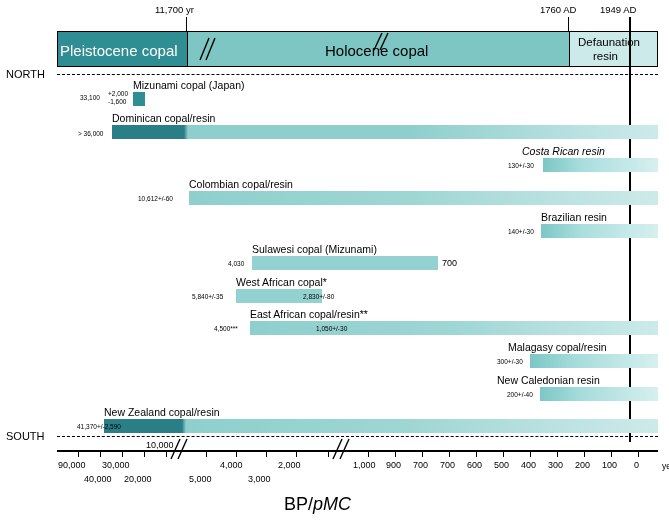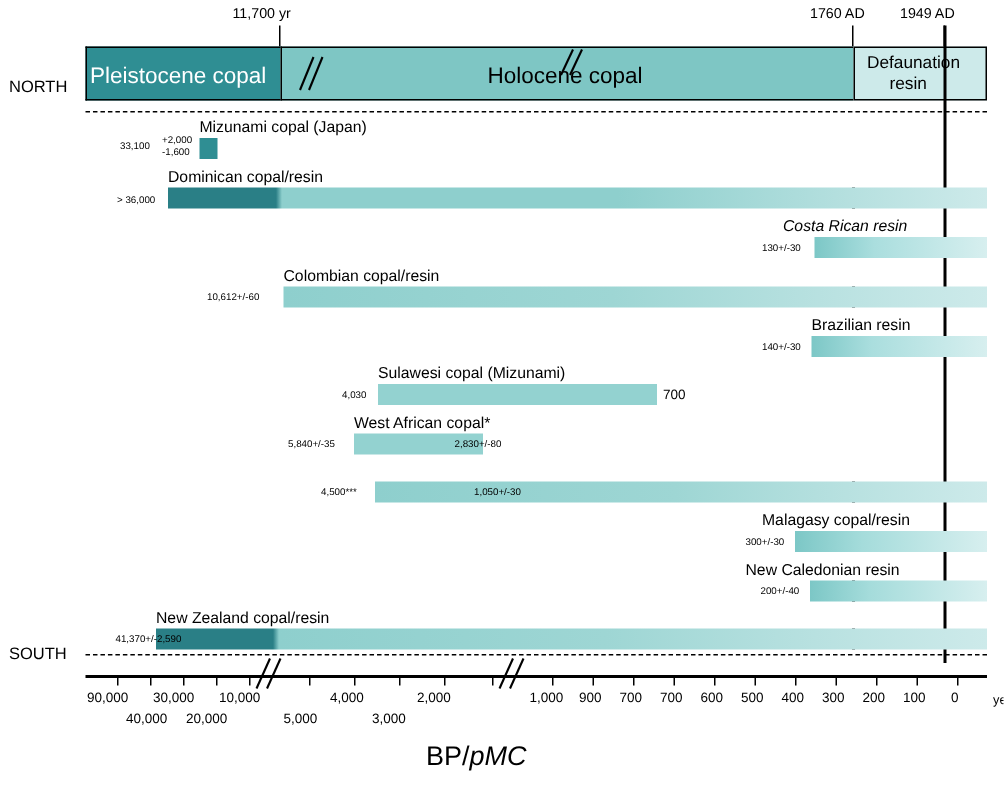--- a/index.html
+++ b/index.html
@@ -48,21 +48,21 @@
         <line x1="10" y1="24" x2="19" y2="2" stroke="#000" stroke-width="1.4"></line>
       </svg>
   </div>
   <div class="abs" style="left:371px;top:32px;">
     <svg width="20" height="20" viewBox="0 0 20 20">
         <line x1="3" y1="18" x2="11" y2="1" stroke="#000" stroke-width="1.4"></line>
         <line x1="9" y1="18" x2="17" y2="1" stroke="#000" stroke-width="1.4"></line>
       </svg>
   </div>
 
-  <div class="side" style="left:6px;top:52px;">NORTH</div>
+  <div class="side" style="left:6px;top:68px;">NORTH</div>
   <div class="side" style="left:6px;top:430px;">SOUTH</div>
 
   <div class="dash" style="left:57px;top:74px;width:601px;"></div>
 
   <div class="dash" style="left:57px;top:436px;width:601px;"></div>
 
   <div class="vline" style="left:629px;top:17px;width:1.6px;height:425px;"></div>
 
   <div class="vline" style="left:568px;top:158px;width:1.6px;height:14px;"></div>
   <div class="vline" style="left:568px;top:125px;width:1.6px;height:14px;"></div>
@@ -98,20 +98,21 @@
   <div class="lbl-name" style="left:252px;top:243px;">Sulawesi copal (Mizunami)</div>
   <div class="bar" style="left:252px;top:256px;width:186px;height:14px;background:#93d2d0;"></div>
   <div class="tiny" style="left:228px;top:261px;">4,030</div>
   <div class="tiny" style="left:442px;top:259px;font-size:9px;">700</div>
 
   <div class="lbl-name" style="left:236px;top:276px;">West African copal*</div>
   <div class="bar" style="left:236px;top:289px;width:86px;height:14px;background:#93d2d0;"></div>
   <div class="tiny" style="left:192px;top:294px;">5,840+/-35</div>
   <div class="tiny" style="left:303px;top:294px;">2,830+/-80</div>
 
+  <div class="lbl-name" style="left:250px;top:308px;">East African copal/resin**</div>
   <div class="bar" style="left:250px;top:321px;width:408px;height:14px;background:linear-gradient(to right,#8ecfcd 0px,#9ed6d4 200px,#cdeaea 408px);"></div>
   <div class="tiny" style="left:214px;top:326px;">4,500***</div>
   <div class="tiny" style="left:316px;top:326px;">1,050+/-30</div>
 
   <div class="lbl-name" style="left:508px;top:341px;">Malagasy copal/resin</div>
   <div class="bar" style="left:530px;top:354px;width:128px;height:14px;background:linear-gradient(to right,#7cc7c6 0px,#a5dcdb 45px,#d7efef 128px);"></div>
   <div class="tiny" style="left:497px;top:359px;">300+/-30</div>
 
   <div class="lbl-name" style="left:497px;top:374px;">New Caledonian resin</div>
   <div class="bar" style="left:540px;top:387px;width:118px;height:14px;background:linear-gradient(to right,#7cc7c6 0px,#a5dcdb 40px,#d7efef 118px);"></div>
@@ -155,21 +156,21 @@
     <div class="vline" style="left:503px;top:450px;width:1.2px;height:7px;"></div>
     <div class="vline" style="left:530px;top:450px;width:1.2px;height:7px;"></div>
     <div class="vline" style="left:557px;top:450px;width:1.2px;height:7px;"></div>
     <div class="vline" style="left:584px;top:450px;width:1.2px;height:7px;"></div>
     <div class="vline" style="left:611px;top:450px;width:1.2px;height:7px;"></div>
     <div class="vline" style="left:638px;top:450px;width:1.2px;height:7px;"></div>
   </div>
 
   <div class="axtick" style="left:58px;top:460px;">90,000</div>
   <div class="axtick" style="left:102px;top:460px;">30,000</div>
-  <div class="axtick" style="left:146px;top:460px;text-align:right;">10,000</div>
+  <div class="axtick" style="left:146px;top:440px;text-align:right;">10,000</div>
   <div class="axtick" style="left:220px;top:460px;">4,000</div>
   <div class="axtick" style="left:278px;top:460px;">2,000</div>
   <div class="axtick" style="left:353px;top:460px;">1,000</div>
   <div class="axtick" style="left:386px;top:460px;">900</div>
   <div class="axtick" style="left:413px;top:460px;">700</div>
   <div class="axtick" style="left:440px;top:460px;">700</div>
   <div class="axtick" style="left:467px;top:460px;">600</div>
   <div class="axtick" style="left:494px;top:460px;">500</div>
   <div class="axtick" style="left:521px;top:460px;">400</div>
   <div class="axtick" style="left:548px;top:460px;">300</div>

